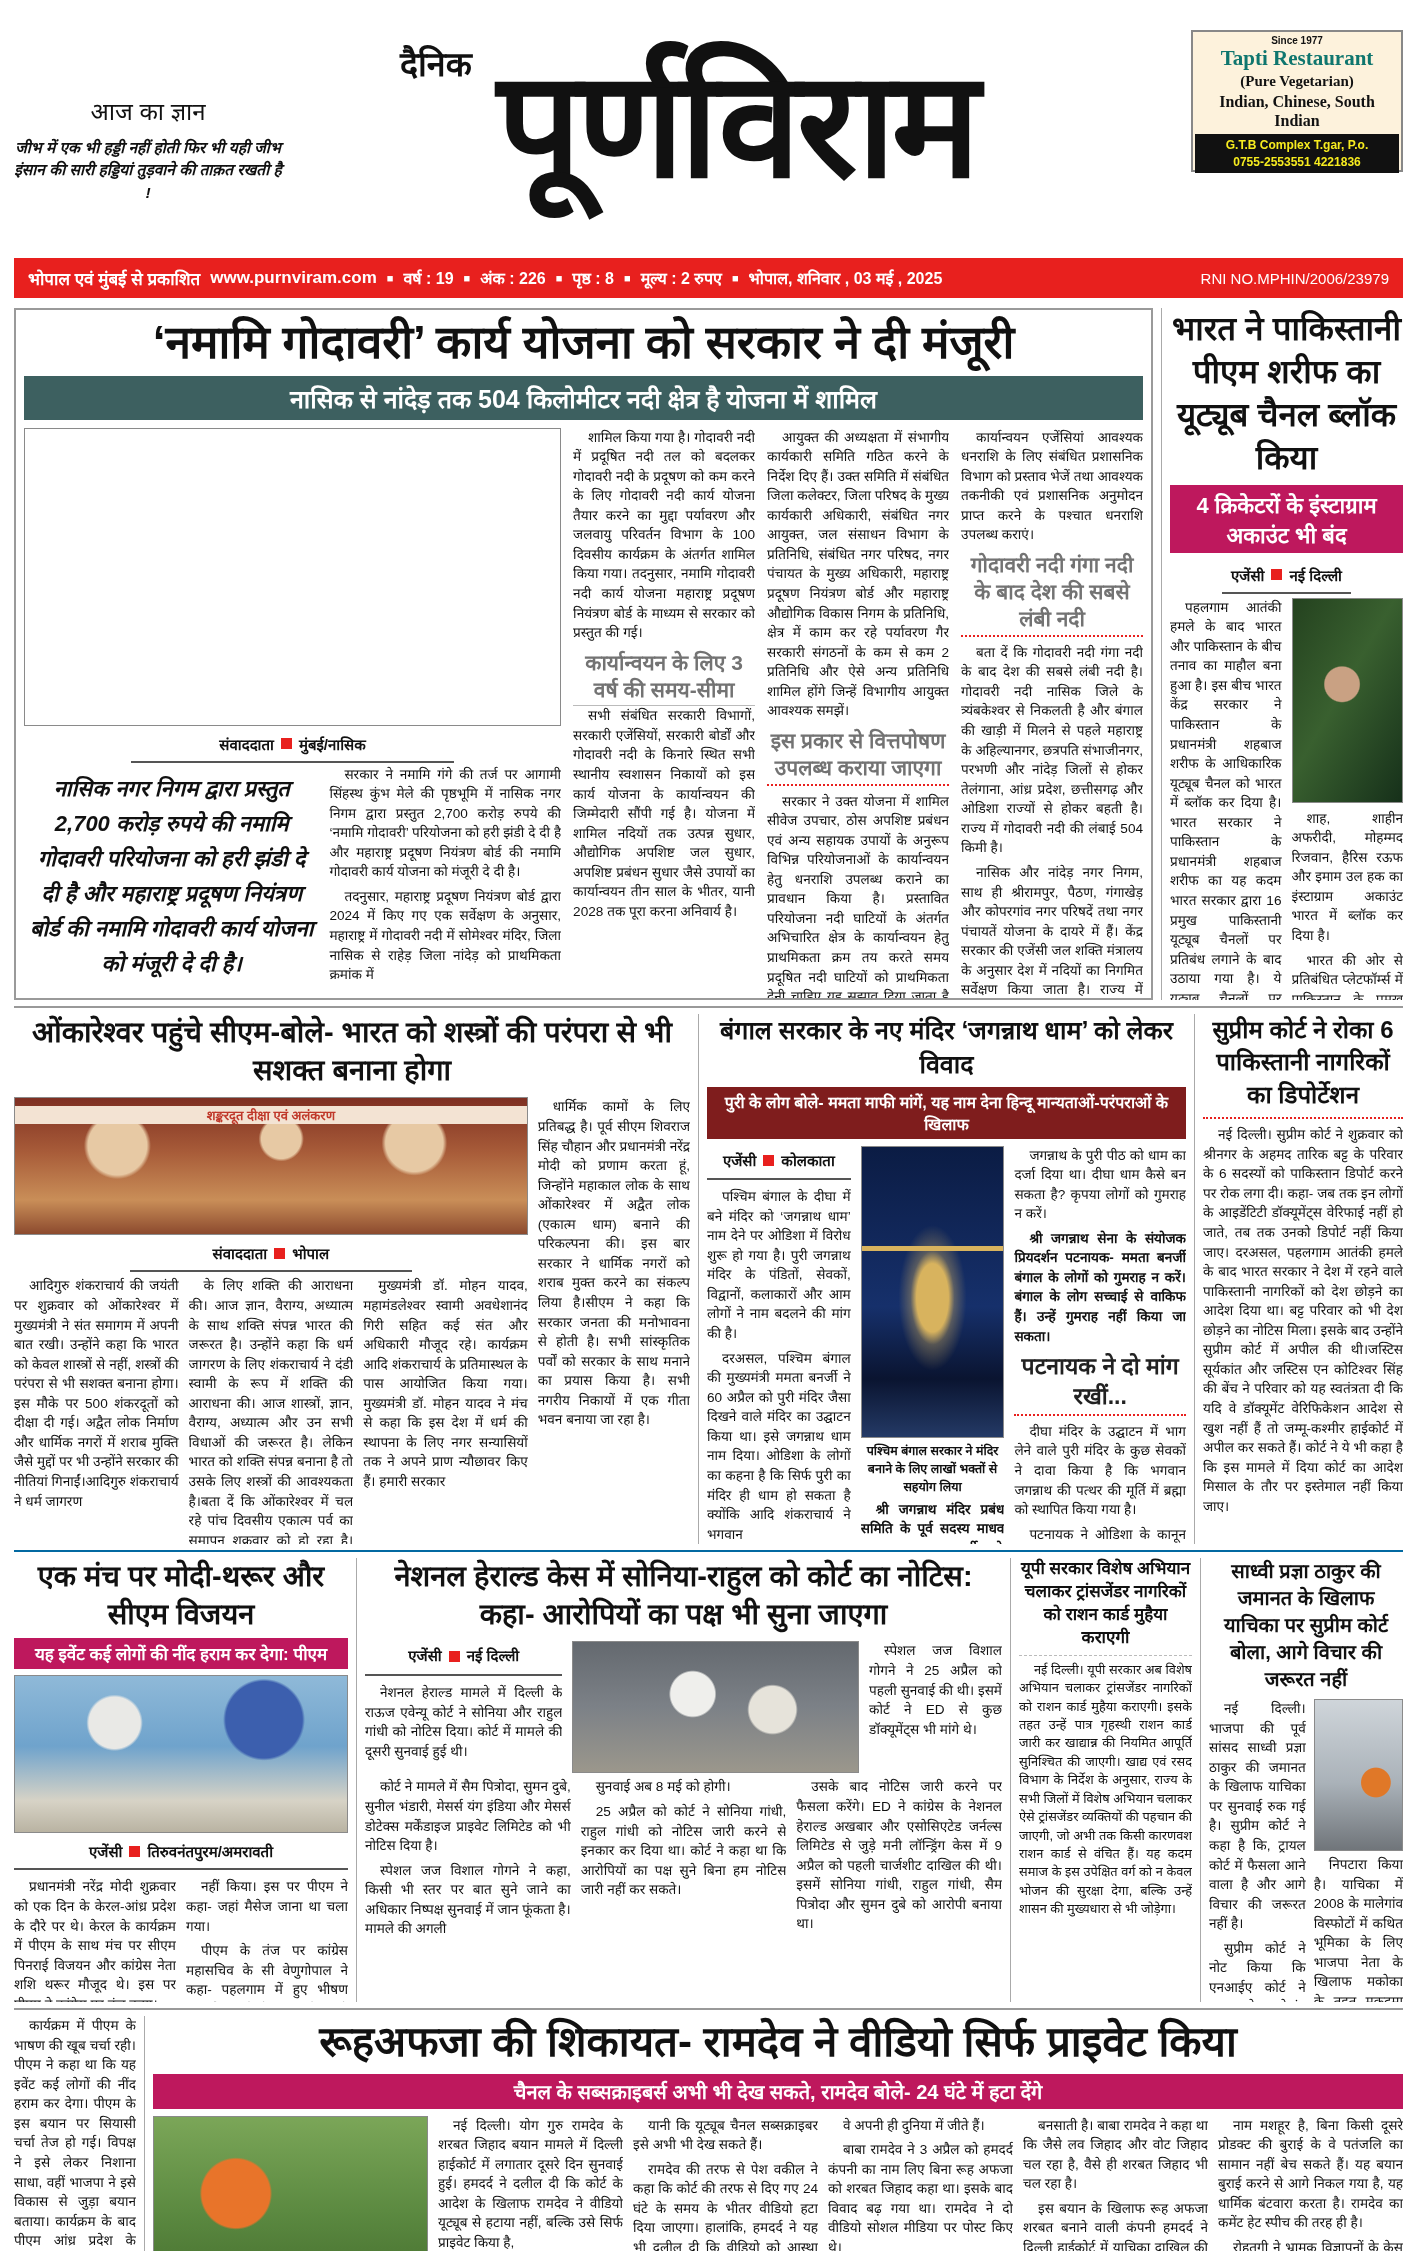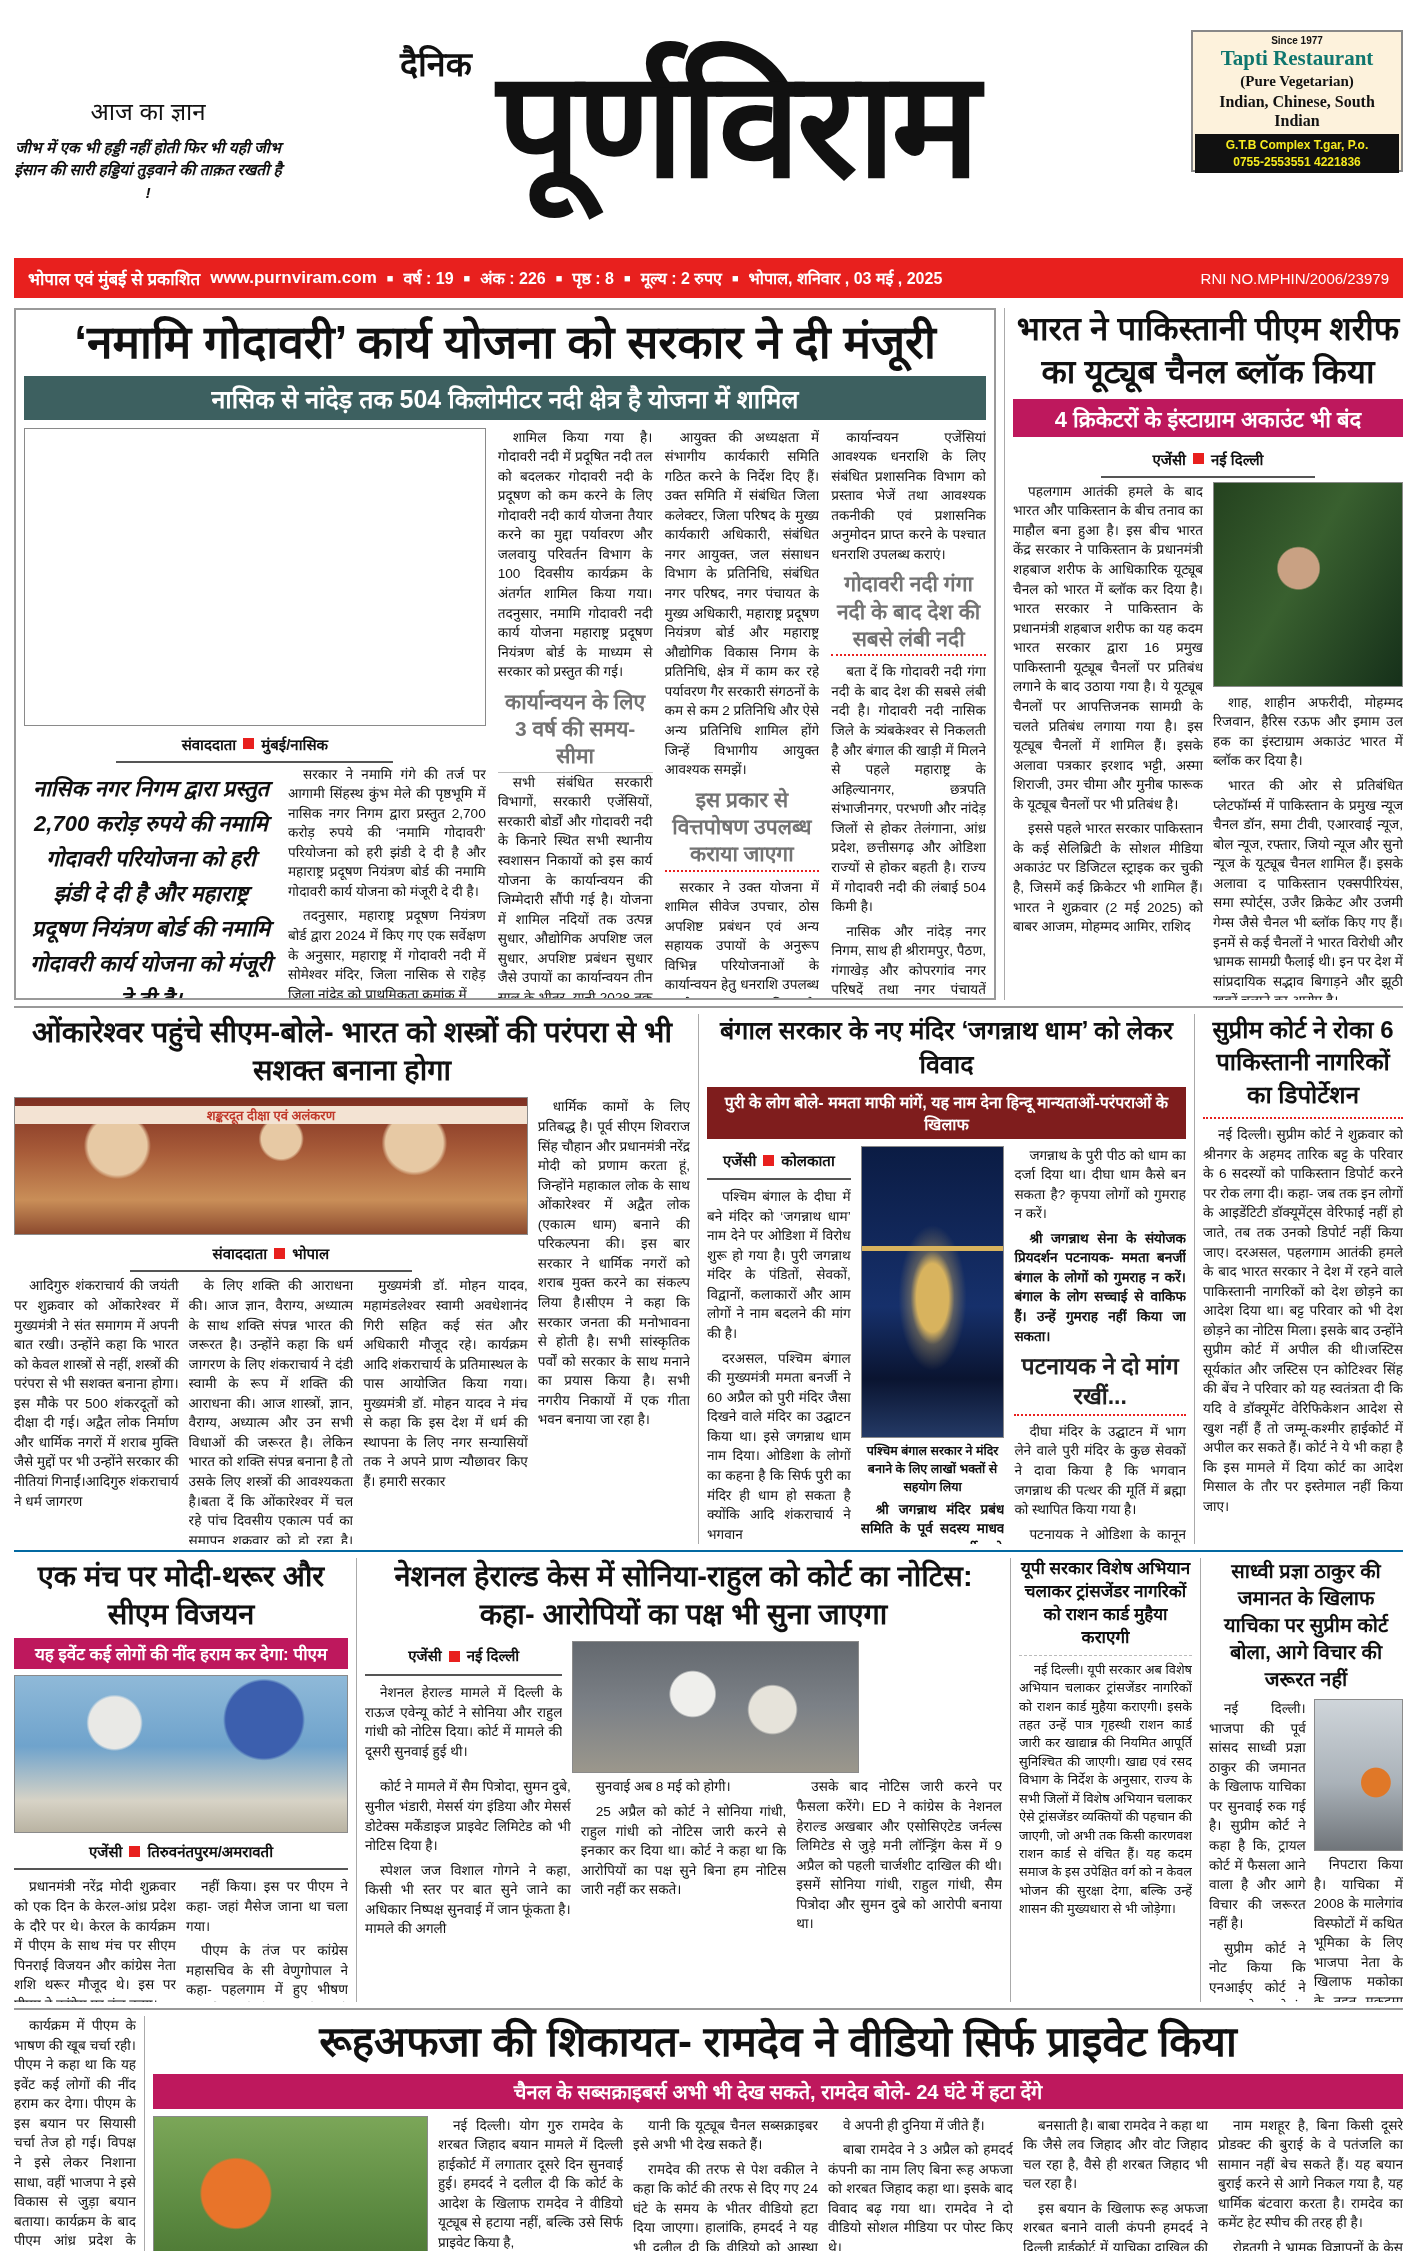--- a/index.html
+++ b/index.html
@@ -87,21 +87,21 @@
      linear-gradient(180deg,#64696f 0%,#7c8187 50%,#9b978c 100%); }
   .photo-pragya { height:152px; background:
      radial-gradient(circle at 70% 55%, #e07828 0 14%, transparent 15%),
      linear-gradient(180deg,#cfd5da 0%,#aab2b9 55%,#70757a 100%); }
   .photo-ramdev { height:172px; background:
      radial-gradient(circle at 30% 45%, #e8742a 0 16%, transparent 17%),
      linear-gradient(180deg,#7ba658 0%,#5c8a41 55%,#46702f 100%); }
   .banner-strip { background:#f3e3d3; color:#c0392b; font-weight:800; font-size:13px; text-align:center; }
 
   .vsep { border-left:1px solid #aaa; padding-left:8px; }
-  .leadbox { border:2px solid #9a9a9a; padding:4px 8px 8px; width:982px; }
+  .leadbox { border:2px solid #9a9a9a; padding:4px 8px 8px; width:1139px; }
   .story { overflow:hidden; }
 </style>
 </head>
 <body>
 
 <div class="page">
 
   <div class="masthead">
     <div class="gyan">
       <div class="gyan-title">आज का ज्ञान</div>
@@ -328,20 +328,23 @@
             <span class="sq"></span>
             <span>नई दिल्ली</span>
           </div>
           <div>
               <p>नेशनल हेराल्ड मामले में दिल्ली के राऊज एवेन्यू कोर्ट ने सोनिया और राहुल गांधी को नोटिस दिया। कोर्ट में मामले की दूसरी सुनवाई हुई थी।</p>
             </div>
         </div>
         <div style="flex:0 0 45%;">
           <div class="photo photo-herald"></div>
         </div>
+        <div class="col">
+            <p>स्पेशल जज विशाल गोगने ने 25 अप्रैल को पहली सुनवाई की थी। इसमें कोर्ट ने ED से कुछ डॉक्यूमेंट्स भी मांगे थे।</p>
+          </div>
       </div>
       <div class="cols" style="margin-top:4px;">
         <div class="col">
             <p>कोर्ट ने मामले में सैम पित्रोदा, सुमन दुबे, सुनील भंडारी, मेसर्स यंग इंडिया और मेसर्स डोटेक्स मर्केंडाइज प्राइवेट लिमिटेड को भी नोटिस दिया है।</p>
             <p>स्पेशल जज विशाल गोगने ने कहा, किसी भी स्तर पर बात सुने जाने का अधिकार निष्पक्ष सुनवाई में जान फूंकता है। मामले की अगली</p>
           </div>
         <div class="col">
             <p>सुनवाई अब 8 मई को होगी।</p>
             <p>25 अप्रैल को कोर्ट ने सोनिया गांधी, राहुल गांधी को नोटिस जारी करने से इनकार कर दिया था। कोर्ट ने कहा था कि आरोपियों का पक्ष सुने बिना हम नोटिस जारी नहीं कर सकते।</p>
           </div>

